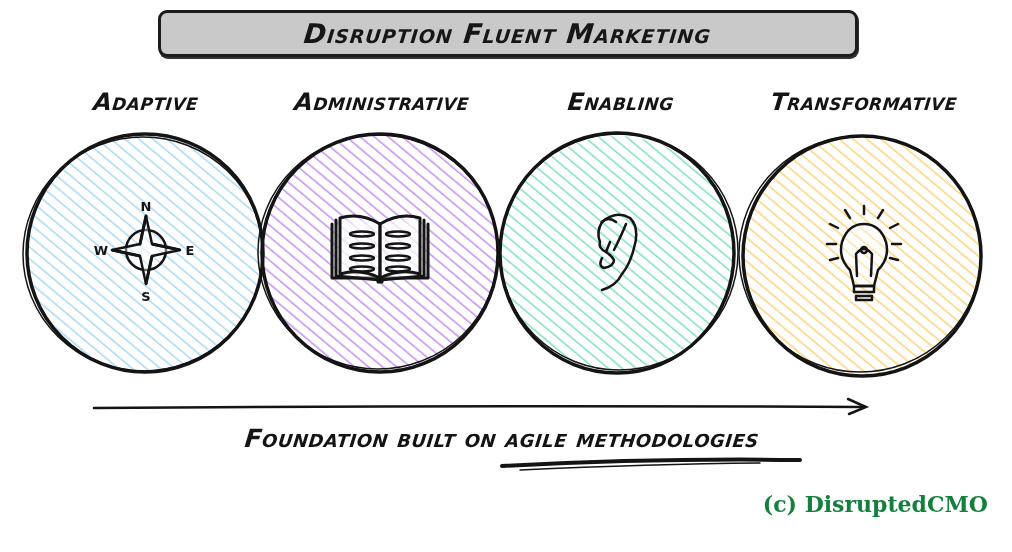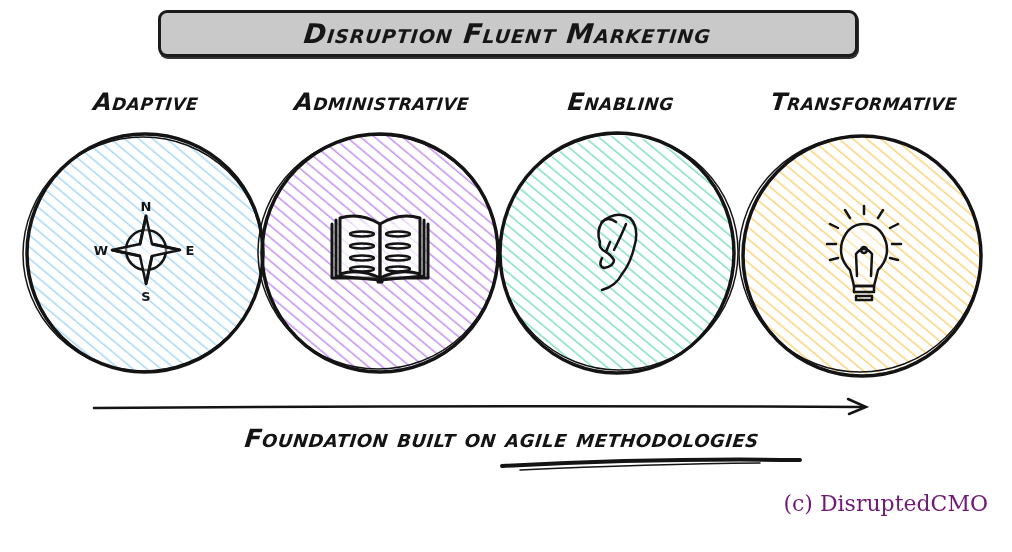--- a/index.html
+++ b/index.html
@@ -21,21 +21,21 @@
     letter-spacing: 0.5px; white-space: nowrap; transform: translateX(-50%) skewX(-6deg);
   }
   svg.diagram { position: absolute; left: 0; top: 0; }
   .caption {
     position: absolute; left: 502px; top: 424px; transform: translateX(-50%) skewX(-6deg);
     font-family: "DejaVu Sans", sans-serif; font-weight: bold; font-style: italic; font-size: 25px;
     color: #141414; font-variant: small-caps; white-space: nowrap; letter-spacing: 0.5px;
   }
   .watermark {
     position: absolute; right: 24px; top: 491px; font-family: "DejaVu Serif", serif;
-    font-size: 22px; color: #701a75; white-space: nowrap;
+    font-size: 22px; color: #15803d; white-space: nowrap; font-weight: bold;
   }
 </style>
 </head>
 <body>
 
 <div class="title-bar">
   <span class="title-text">Disruption Fluent Marketing</span>
 </div>
 
 <div class="label" style="left:146px;">Adaptive</div>

